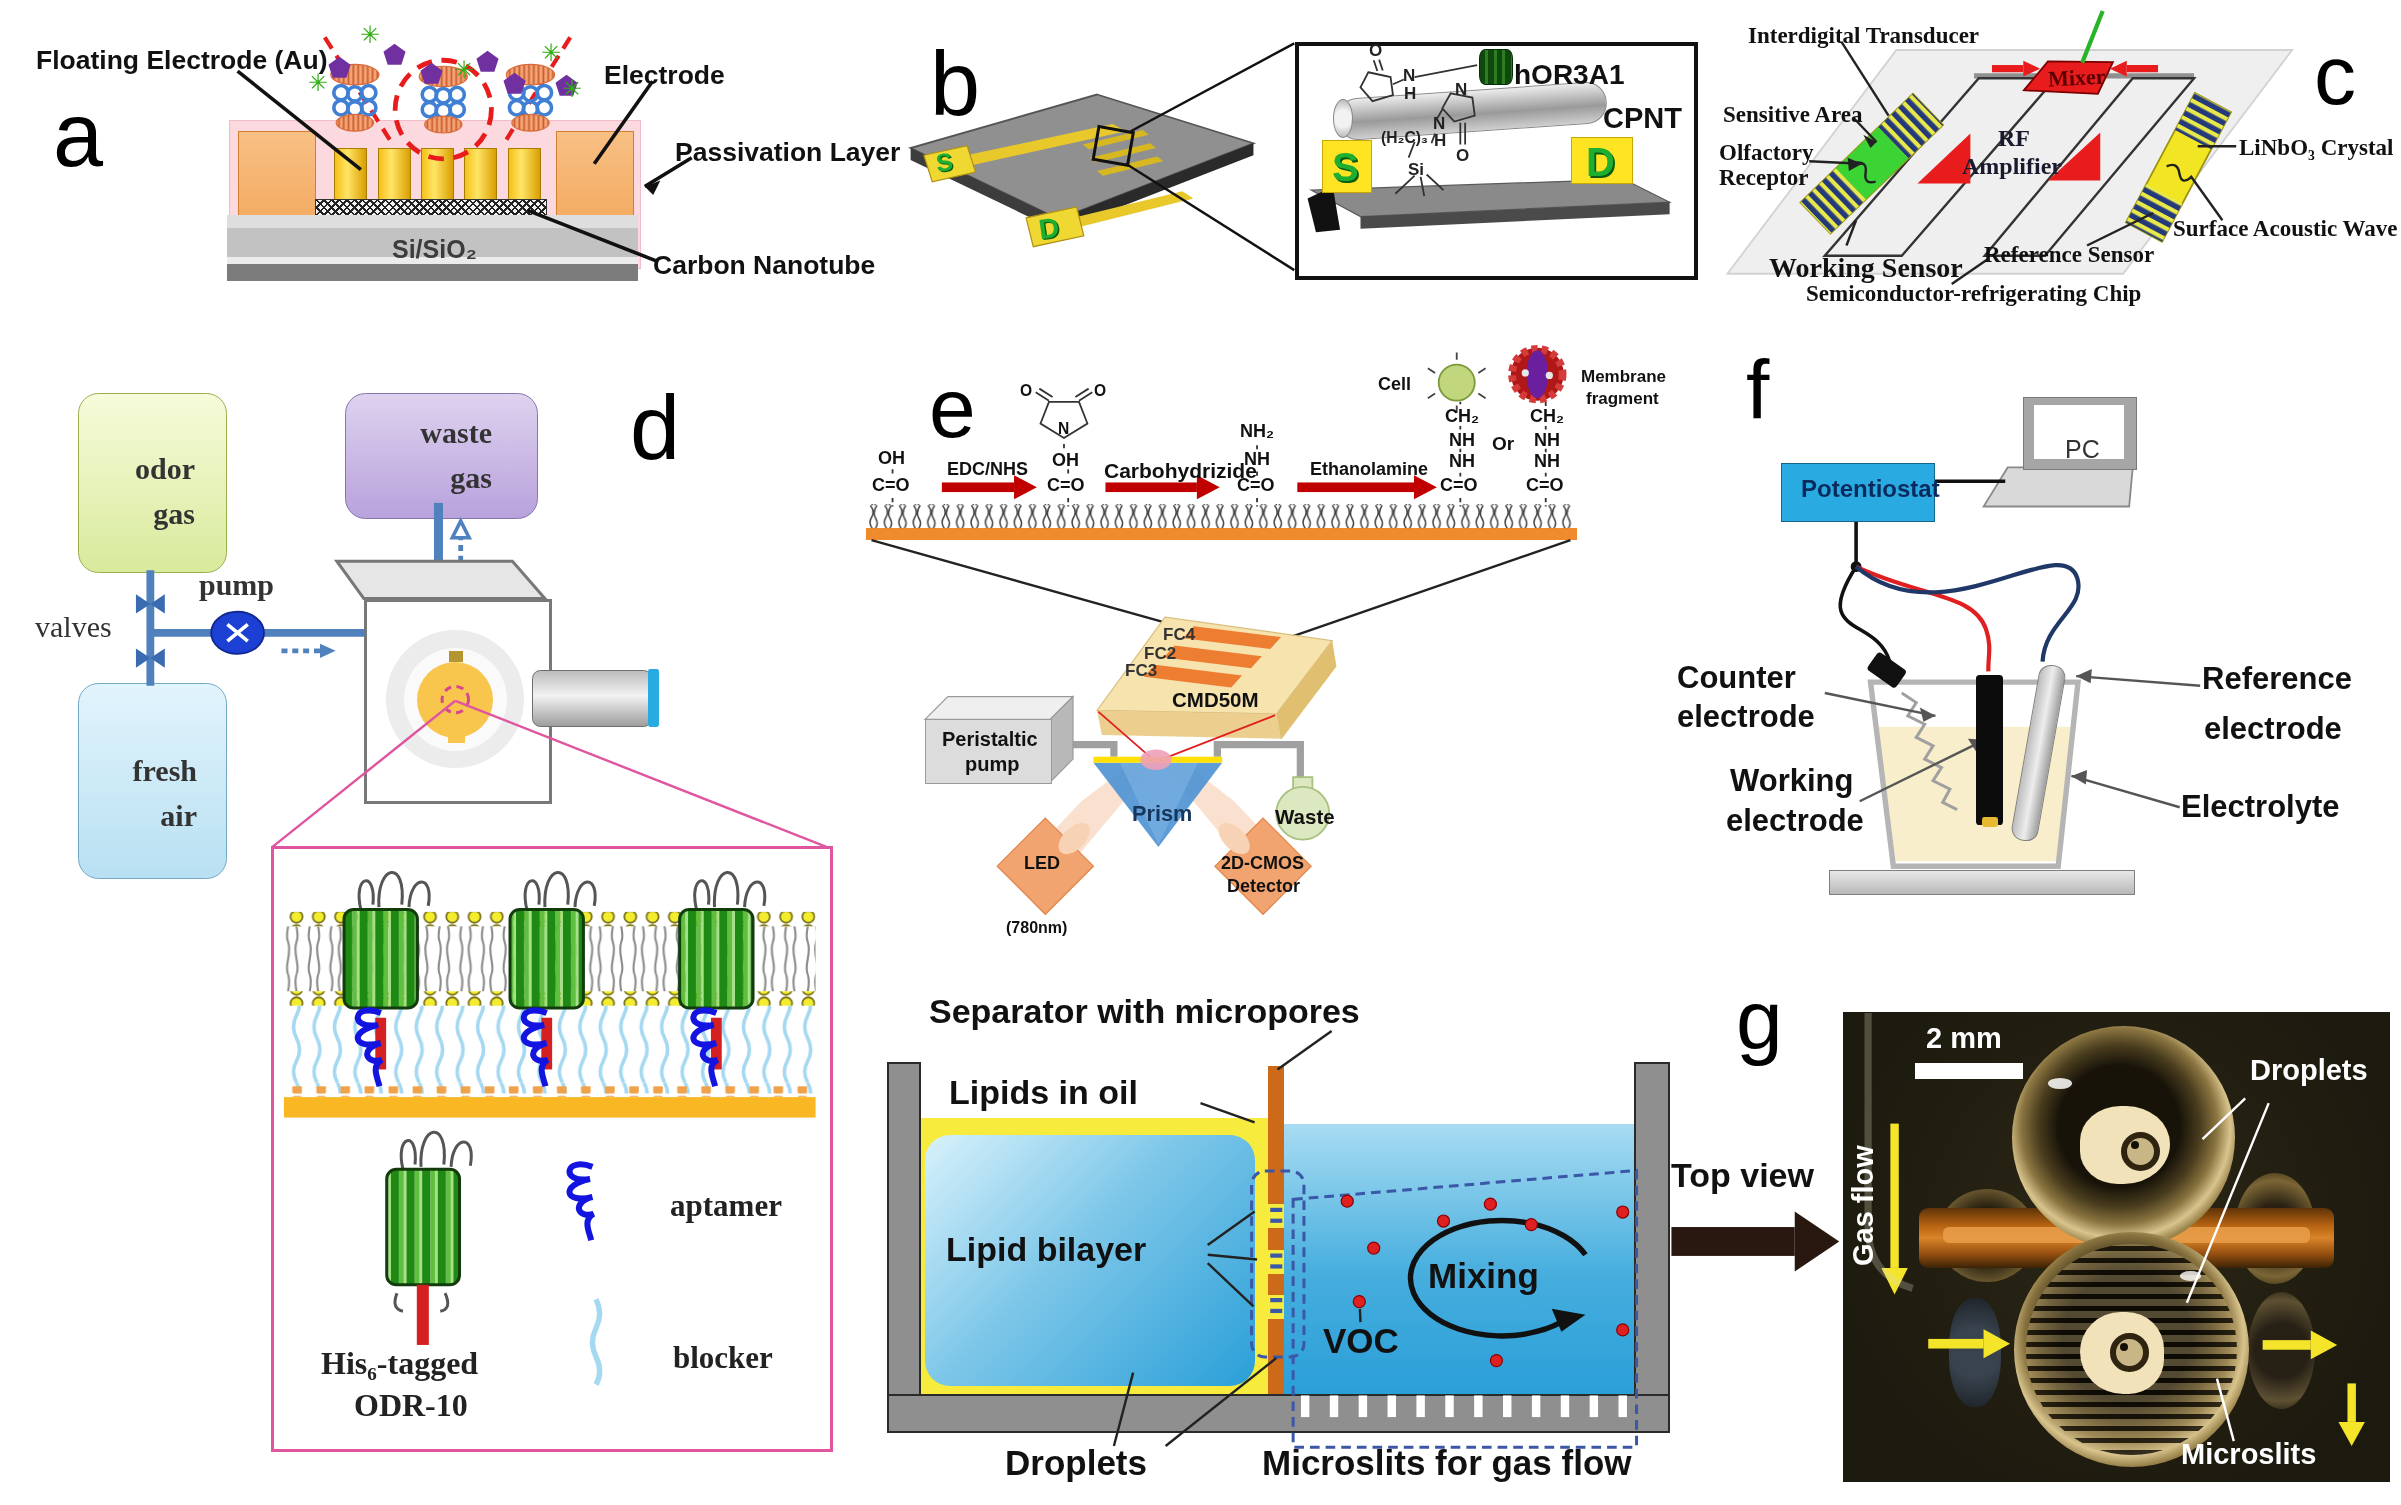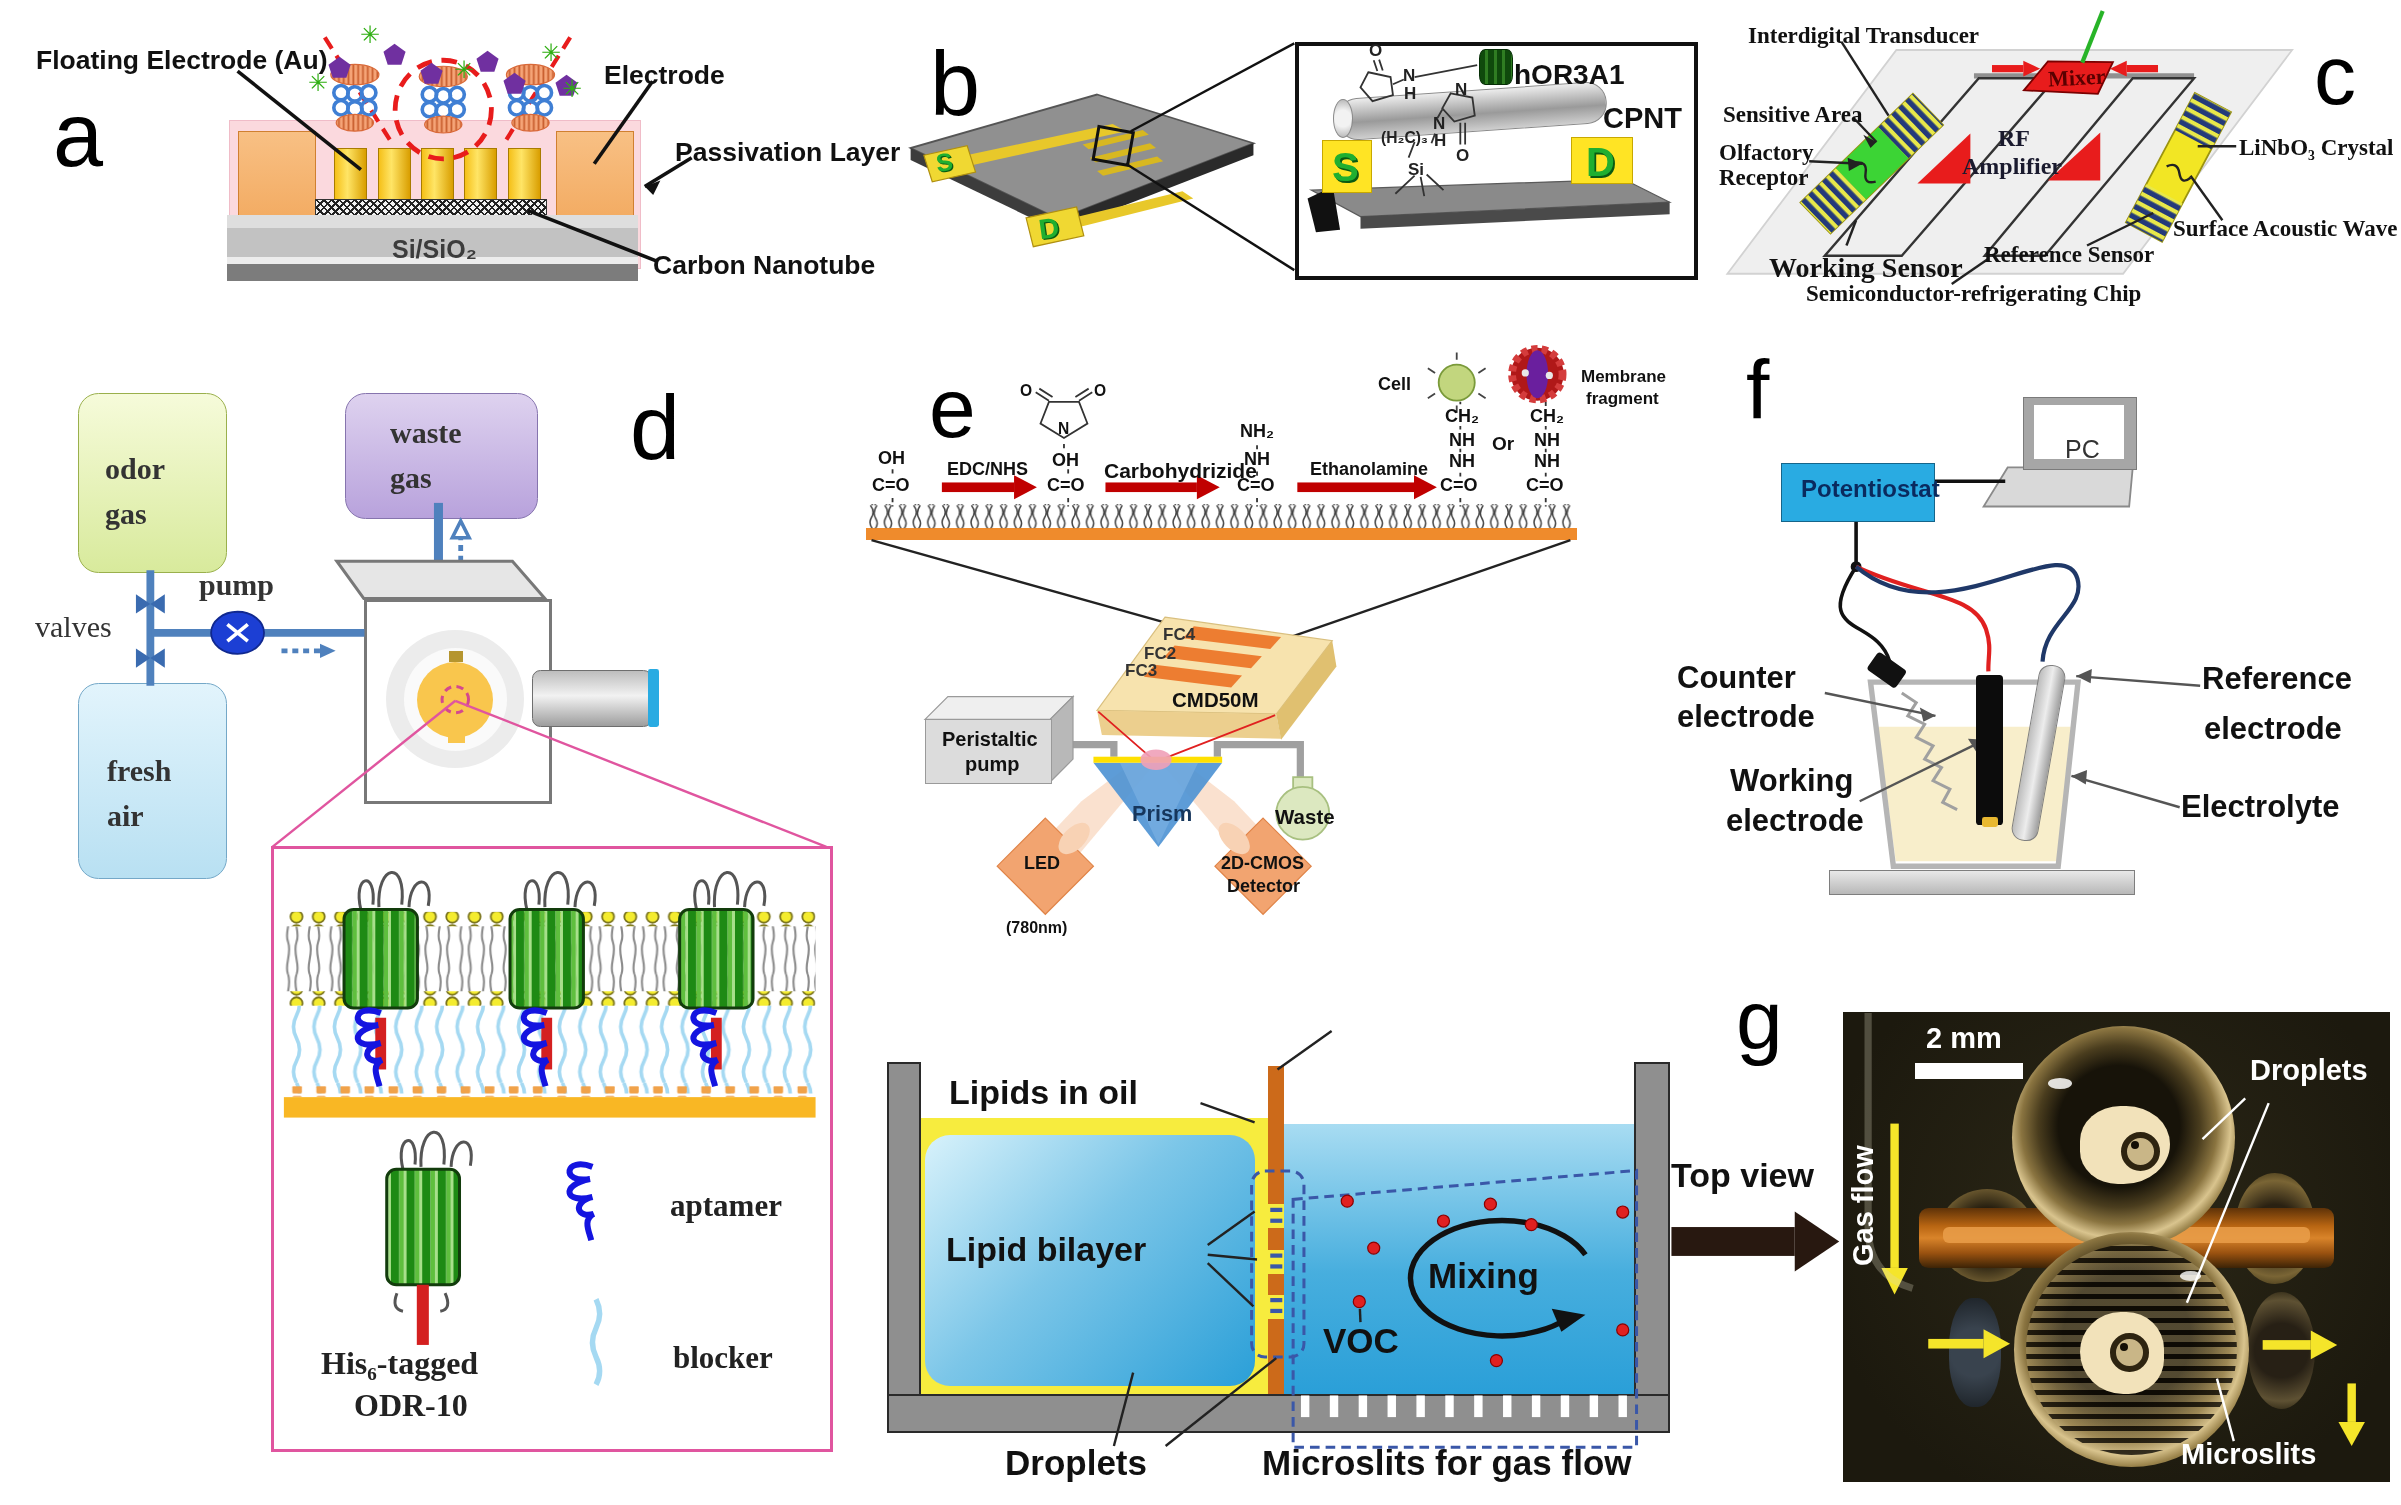--- a/index.html
+++ b/index.html
@@ -2,21 +2,21 @@
 <html style="font-size:9.6px"><head>
 <meta charset="utf-8">
 <style>
   html,body{margin:0;padding:0;background:#fff}
   .canvas{position:relative;width:2401px;height:1505px;background:#fff;overflow:hidden;
           font-family:"Liberation Sans",sans-serif;color:#111}
   .p{position:absolute}
   .t{position:absolute;font-weight:bold;color:#111;white-space:nowrap;z-index:5;line-height:1.08}
   .ts{font-family:"Liberation Serif",serif}
   .tt{font-family:"Liberation Sans",sans-serif}
-  .wrap{white-space:normal;text-align:left}
+  .wrap{white-space:normal;text-align:right}
   .letter{position:absolute;font-family:"Liberation Sans",sans-serif;font-weight:500;color:#000;z-index:5}
   svg.layer{position:absolute;left:0;top:0;z-index:1;pointer-events:none}
   .z2{z-index:2}.z4{z-index:4}
   .roundbox{position:absolute;border-radius:20.5px;z-index:0}
   .glyph{position:absolute;z-index:5;line-height:1}
 </style>
 </head>
 <body>
 
 <div class="canvas">
@@ -561,20 +561,21 @@
   <div class="t tt" style="left:1801px;top:476px;font-size:24px;color:#0a2a5e">Potentiostat</div>
   <div class="t tt" style="left:1677px;top:661px;font-size:31px">Counter</div>
   <div class="t tt" style="left:1677px;top:700px;font-size:31px">electrode</div>
   <div class="t tt" style="left:1730px;top:764px;font-size:31px">Working</div>
   <div class="t tt" style="left:1726px;top:804px;font-size:31px">electrode</div>
   <div class="t tt" style="left:2202px;top:662px;font-size:31px">Reference</div>
   <div class="t tt" style="left:2204px;top:712px;font-size:31px">electrode</div>
   <div class="t tt" style="left:2181px;top:790px;font-size:31px">Electrolyte</div>
 
   <div class="letter" style="left:1736px;top:972px;font-size:84px">g</div>
+  <div class="t tt" style="left:929px;top:993px;font-size:34px">Separator with micropores</div>
   <div class="t tt" style="left:949px;top:1074px;font-size:34px">Lipids in oil</div>
   <div class="t tt" style="left:946px;top:1231px;font-size:34px">Lipid bilayer</div>
   <div class="t tt" style="left:1428px;top:1257px;font-size:35px">Mixing</div>
   <div class="t tt" style="left:1323px;top:1322px;font-size:35px">VOC</div>
   <div class="t tt" style="left:1005px;top:1444px;font-size:35px">Droplets</div>
   <div class="t tt" style="left:1262px;top:1444px;font-size:35px">Microslits for gas flow</div>
   <div class="t tt" style="left:1671px;top:1157px;font-size:34px">Top view</div>
   <div class="t tt" style="left:1926px;top:1023px;font-size:29px;color:#fff">2 mm</div>
   <div class="t tt" style="left:2250px;top:1055px;font-size:29px;color:#fff">Droplets</div>
   <div class="t tt" style="left:1848px;top:1266px;font-size:29px;color:#fff;transform:rotate(-90deg);transform-origin:0 0">Gas flow</div>

